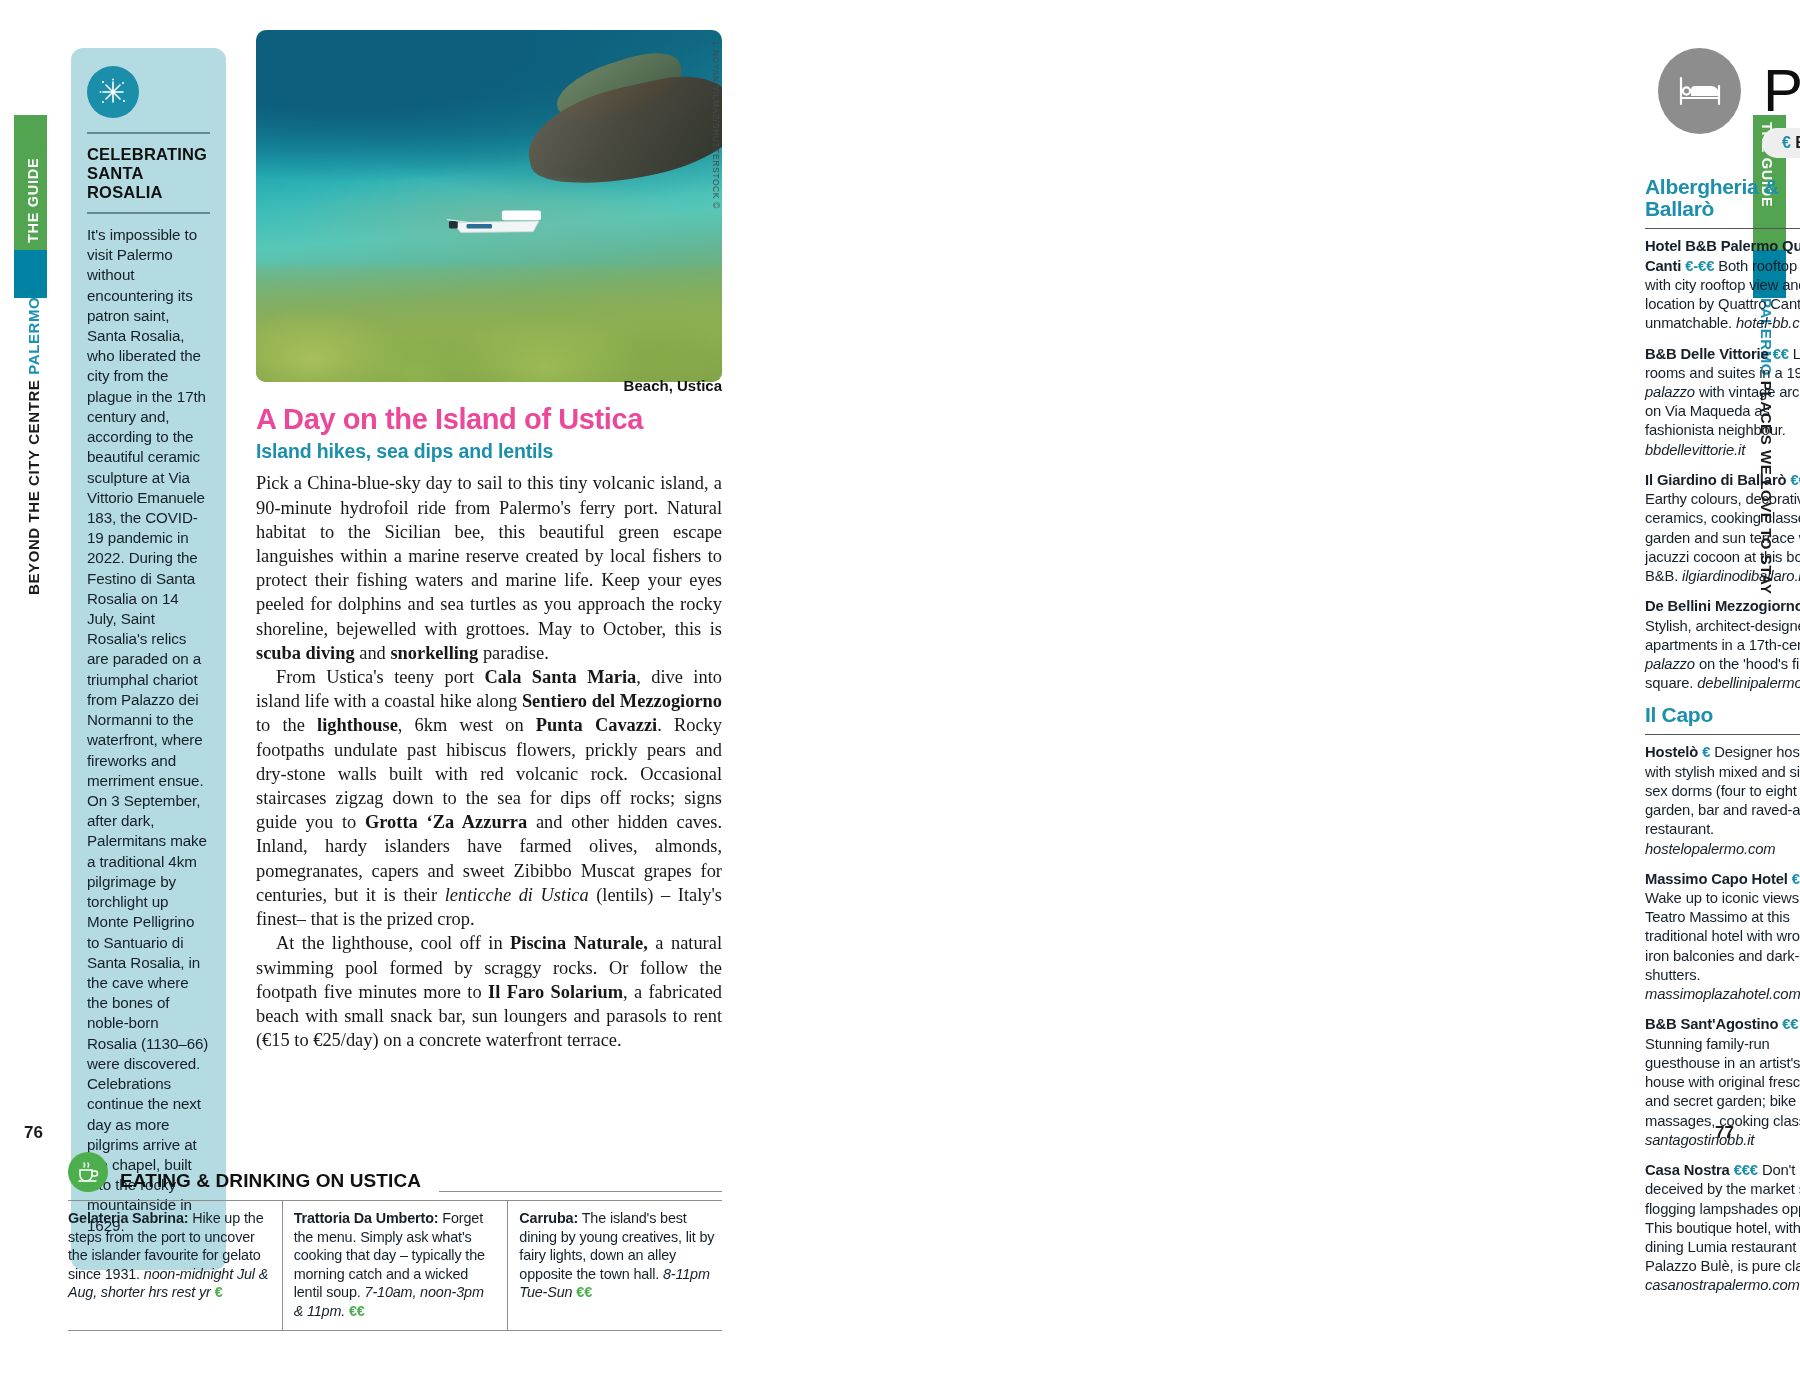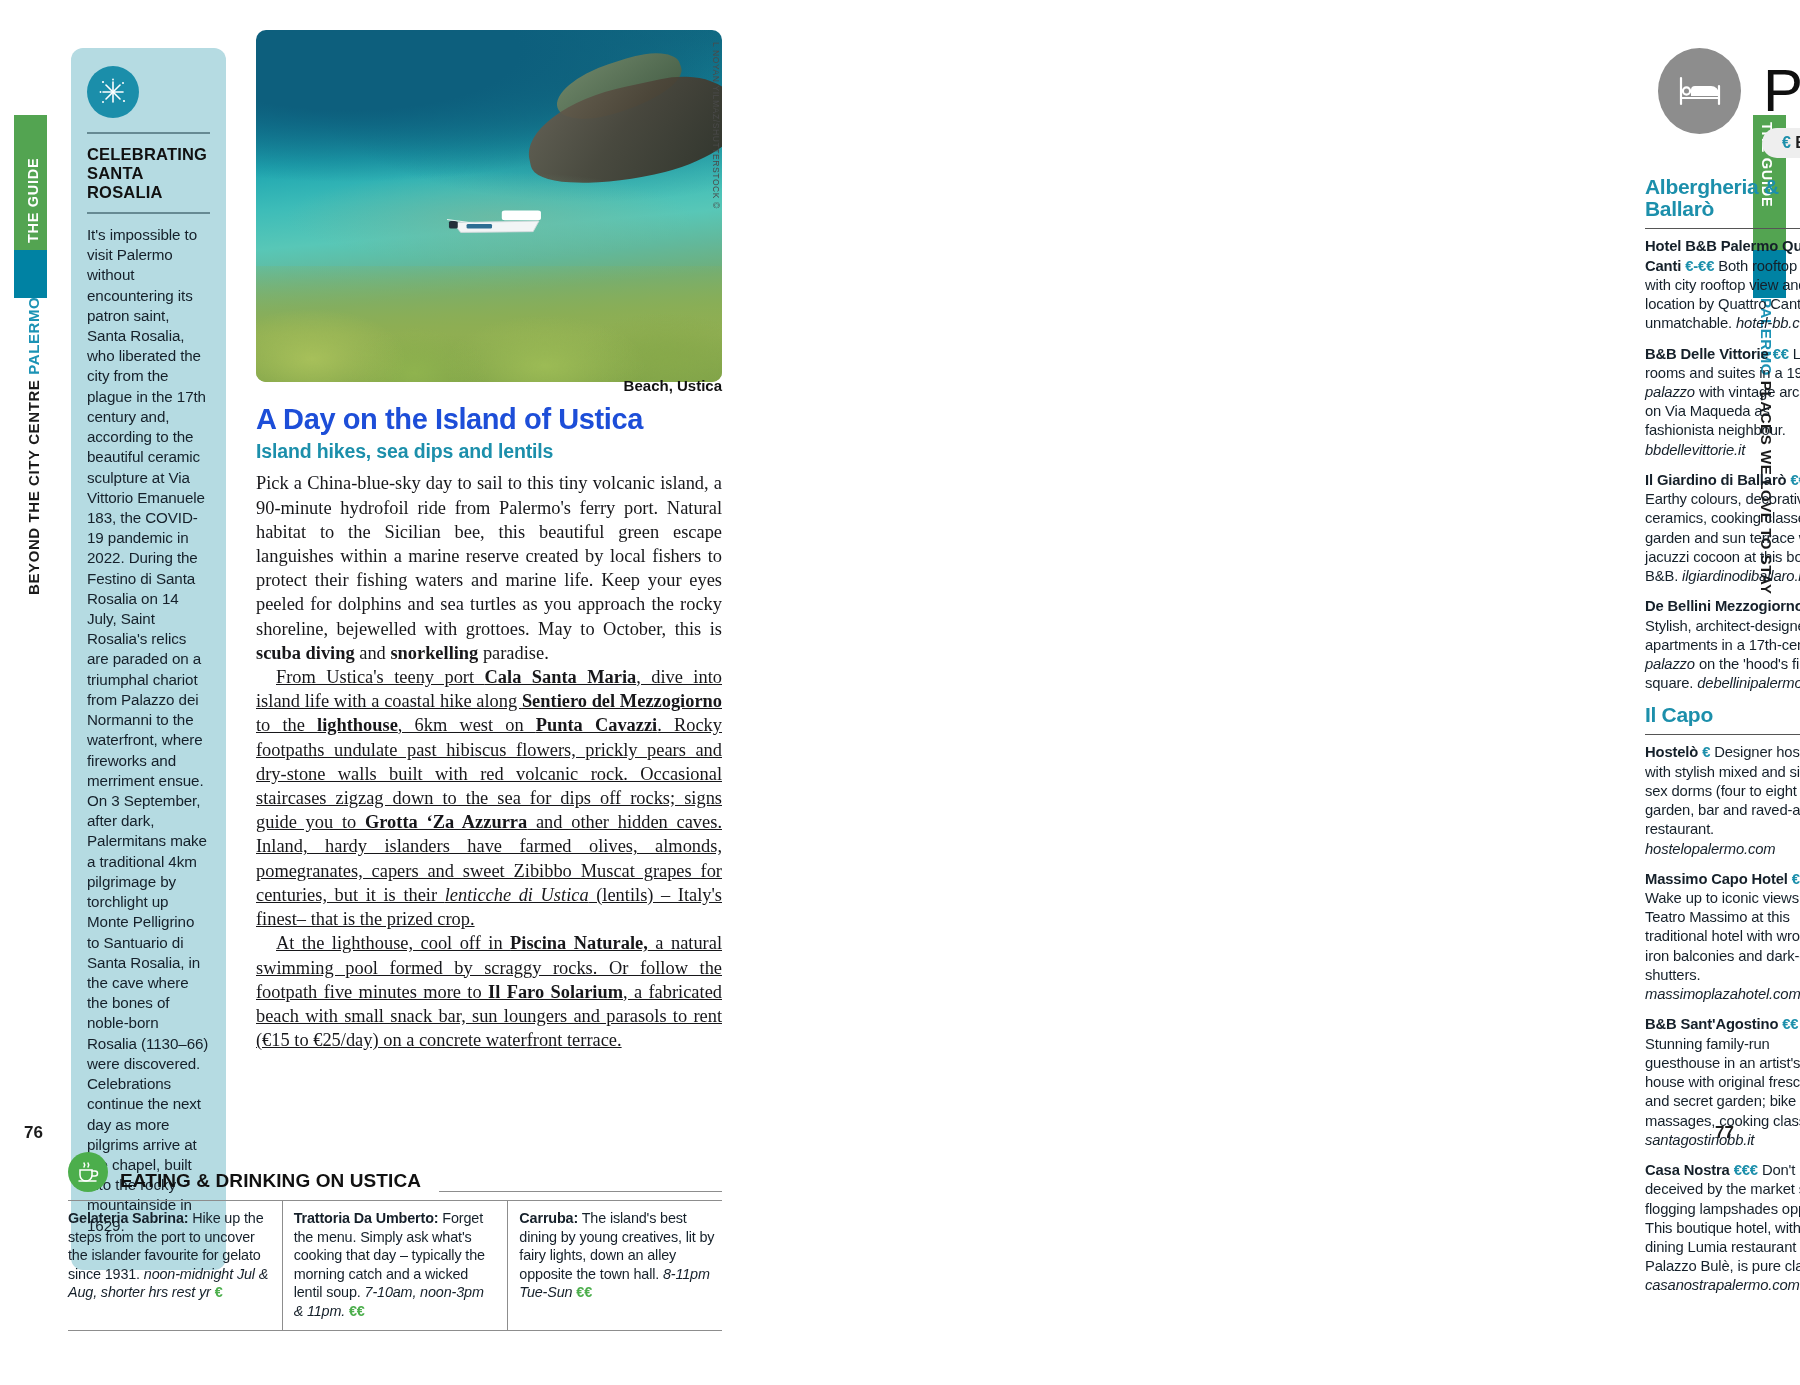--- a/index.html
+++ b/index.html
@@ -100,33 +100,33 @@
     transform:rotate(90deg);transform-origin:left top;
   }
   .photo-caption{
     position:absolute;left:256px;top:377px;width:466px;text-align:right;
     font-size:15px;font-weight:700;color:#111;
   }
 
   
   .article{position:absolute;left:256px;top:404px;width:466px;}
   .art-title{
-    font-size:29px;font-weight:700;color:#1d4ed8;letter-spacing:-.4px;
+    font-size:29px;font-weight:700;color:#ec4899;letter-spacing:-.4px;
     margin:0 0 6px 0;line-height:1.05;
   }
   .art-sub{
     font-size:19.5px;font-weight:700;color:#1c8fab;margin:0 0 8px 0;
     letter-spacing:-.15px;
   }
   .art-p{
     font-family:"Liberation Serif", serif;
     font-size:18.4px;line-height:1.315;color:#17171a;
     margin:0;text-align:justify;
   }
-  .art-p + .art-p{text-indent:20px;text-decoration:underline;}
+  .art-p + .art-p{text-indent:20px;}
   .art-p b{font-weight:700;}
   .art-p i{font-style:italic;}
 
   
   .eat-box{position:absolute;left:68px;top:1152px;width:654px;}
   .eat-head{display:flex;align-items:flex-end;gap:12px;}
   .eat-icon{
     width:40px;height:40px;border-radius:50%;background:#4cae4c;
     display:flex;align-items:center;justify-content:center;flex:0 0 auto;
   }

